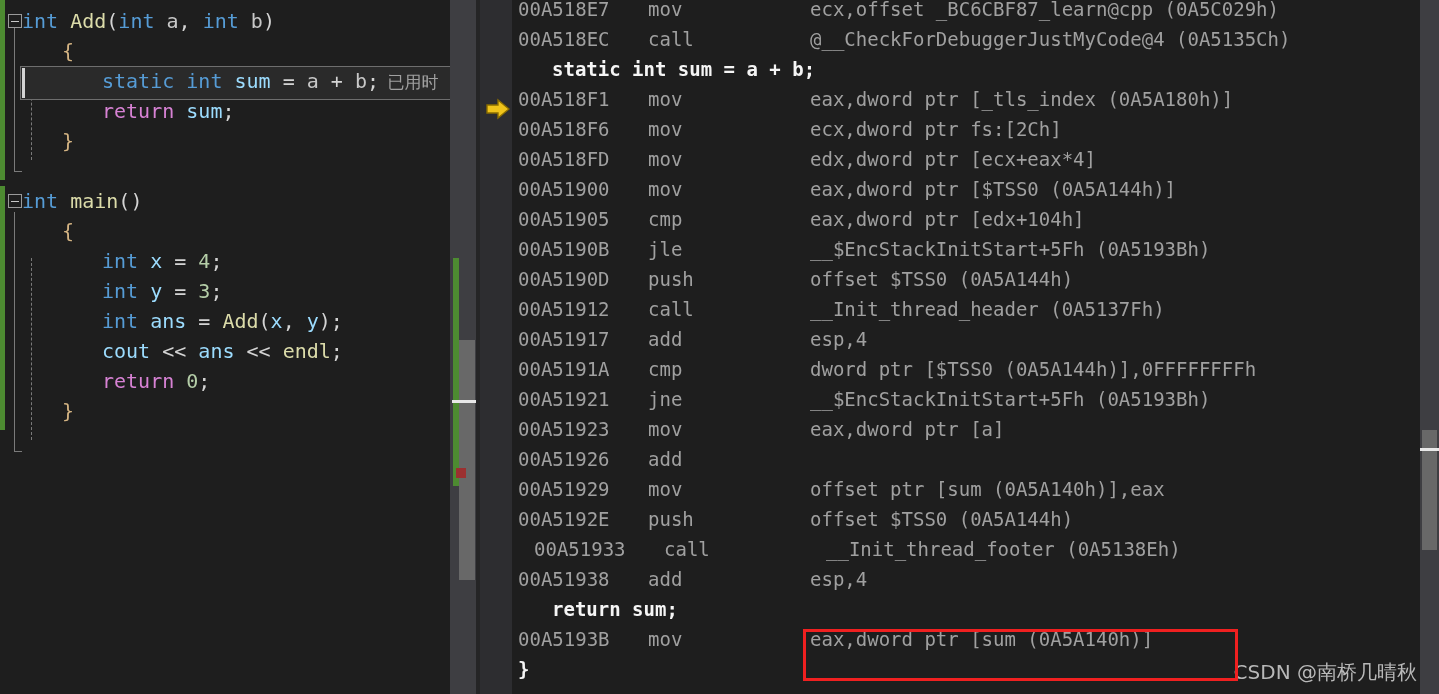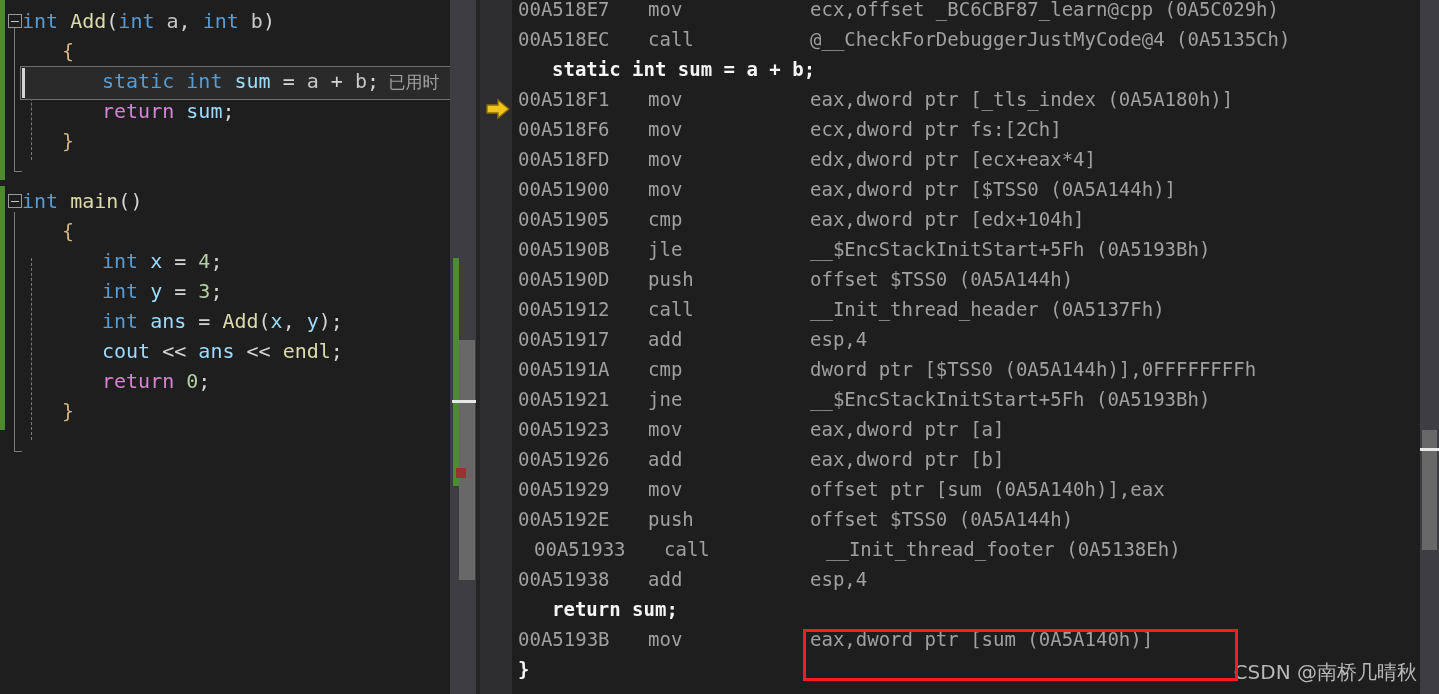--- a/index.html
+++ b/index.html
@@ -49,21 +49,21 @@
 
   
   .kw{color:#569cd6;}
   .id{color:#9cdcfe;}
   .fn{color:#dcdcaa;}
   .num{color:#b5cea8;}
   .ret{color:#d782d4;}
   .pun{color:#d4d4d4;}
   .brace{color:#d4b483;}
   .plain{color:#c8c8c8;}
-  .cn-lens{color:#a0a0a0;font-family:Liberation Sans, sans-serif;font-size:17px;}
+  .cn-lens{color:#a0a0a0;font-family:Liberation Serif, serif;font-size:17px;}
 
   
   .splitbar{position:absolute;left:450px;top:0;width:30px;height:694px;background:#3e3e42;}
   .sb-track{position:absolute;left:452px;top:0;width:24px;height:694px;background:#3e3e42;}
   .sb-green{position:absolute;left:453px;width:6px;background:#4d8b31;}
   .sb-thumb{position:absolute;left:459px;width:16px;background:#686868;}
   .sb-caret{position:absolute;left:452px;width:24px;height:3px;background:#e8e8e8;}
   .sb-red{position:absolute;width:10px;height:10px;background:#9b3030;}
   .sb-edge{position:absolute;left:476px;top:0;width:4px;height:694px;background:#252526;}
 
@@ -164,21 +164,21 @@
         <div class="dline" style="position: absolute; left: 0px; top: 144px; width: 940px;"><span class="daddr">00A518FD</span><span class="dmn">mov</span><span class="dop">edx,dword ptr [ecx+eax*4]</span></div>
         <div class="dline" style="position: absolute; left: 0px; top: 174px; width: 940px;"><span class="daddr">00A51900</span><span class="dmn">mov</span><span class="dop">eax,dword ptr [$TSS0 (0A5A144h)]</span></div>
         <div class="dline" style="position: absolute; left: 0px; top: 204px; width: 940px;"><span class="daddr">00A51905</span><span class="dmn">cmp</span><span class="dop">eax,dword ptr [edx+104h]</span></div>
         <div class="dline" style="position: absolute; left: 0px; top: 234px; width: 940px;"><span class="daddr">00A5190B</span><span class="dmn">jle</span><span class="dop">__$EncStackInitStart+5Fh (0A5193Bh)</span></div>
         <div class="dline" style="position: absolute; left: 0px; top: 264px; width: 940px;"><span class="daddr">00A5190D</span><span class="dmn">push</span><span class="dop">offset $TSS0 (0A5A144h)</span></div>
         <div class="dline" style="position: absolute; left: 0px; top: 294px; width: 940px;"><span class="daddr">00A51912</span><span class="dmn">call</span><span class="dop">__Init_thread_header (0A5137Fh)</span></div>
         <div class="dline" style="position: absolute; left: 0px; top: 324px; width: 940px;"><span class="daddr">00A51917</span><span class="dmn">add</span><span class="dop">esp,4</span></div>
         <div class="dline" style="position: absolute; left: 0px; top: 354px; width: 940px;"><span class="daddr">00A5191A</span><span class="dmn">cmp</span><span class="dop">dword ptr [$TSS0 (0A5A144h)],0FFFFFFFFh</span></div>
         <div class="dline" style="position: absolute; left: 0px; top: 384px; width: 940px;"><span class="daddr">00A51921</span><span class="dmn">jne</span><span class="dop">__$EncStackInitStart+5Fh (0A5193Bh)</span></div>
         <div class="dline" style="position: absolute; left: 0px; top: 414px; width: 940px;"><span class="daddr">00A51923</span><span class="dmn">mov</span><span class="dop">eax,dword ptr [a]</span></div>
-        <div class="dline" style="position: absolute; left: 0px; top: 444px; width: 940px;"><span class="daddr">00A51926</span><span class="dmn">add</span><span class="dop">eax,dword ptr [b]</span></div>
+        <div class="dline" style="position: absolute; left: 0px; top: 444px; width: 940px;"><span class="daddr">00A51926</span><span class="dmn">add</span></div>
         <div class="dline" style="position: absolute; left: 0px; top: 474px; width: 940px;"><span class="daddr">00A51929</span><span class="dmn">mov</span><span class="dop">offset ptr [sum (0A5A140h)],eax</span></div>
         <div class="dline" style="position: absolute; left: 0px; top: 504px; width: 940px;"><span class="daddr">00A5192E</span><span class="dmn">push</span><span class="dop">offset $TSS0 (0A5A144h)</span></div>
         <div class="dline" style="position: absolute; left: 16px; top: 534px; width: 940px;"><span class="daddr">00A51933</span><span class="dmn">call</span><span class="dop">__Init_thread_footer (0A5138Eh)</span></div>
         <div class="dline" style="position: absolute; left: 0px; top: 564px; width: 940px;"><span class="daddr">00A51938</span><span class="dmn">add</span><span class="dop">esp,4</span></div>
         <div class="dline" style="position: absolute; left: 0px; top: 594px; width: 940px;"><span class="dsrc">return sum;</span></div>
         <div class="dline" style="position: absolute; left: 0px; top: 624px; width: 940px;"><span class="daddr">00A5193B</span><span class="dmn">mov</span><span class="dop">eax,dword ptr [sum (0A5A140h)]</span></div>
         <div class="dline" style="position: absolute; left: 0px; top: 654px; width: 940px;"><span class="dbrace">}</span></div>
       </div>
   </div>
 

